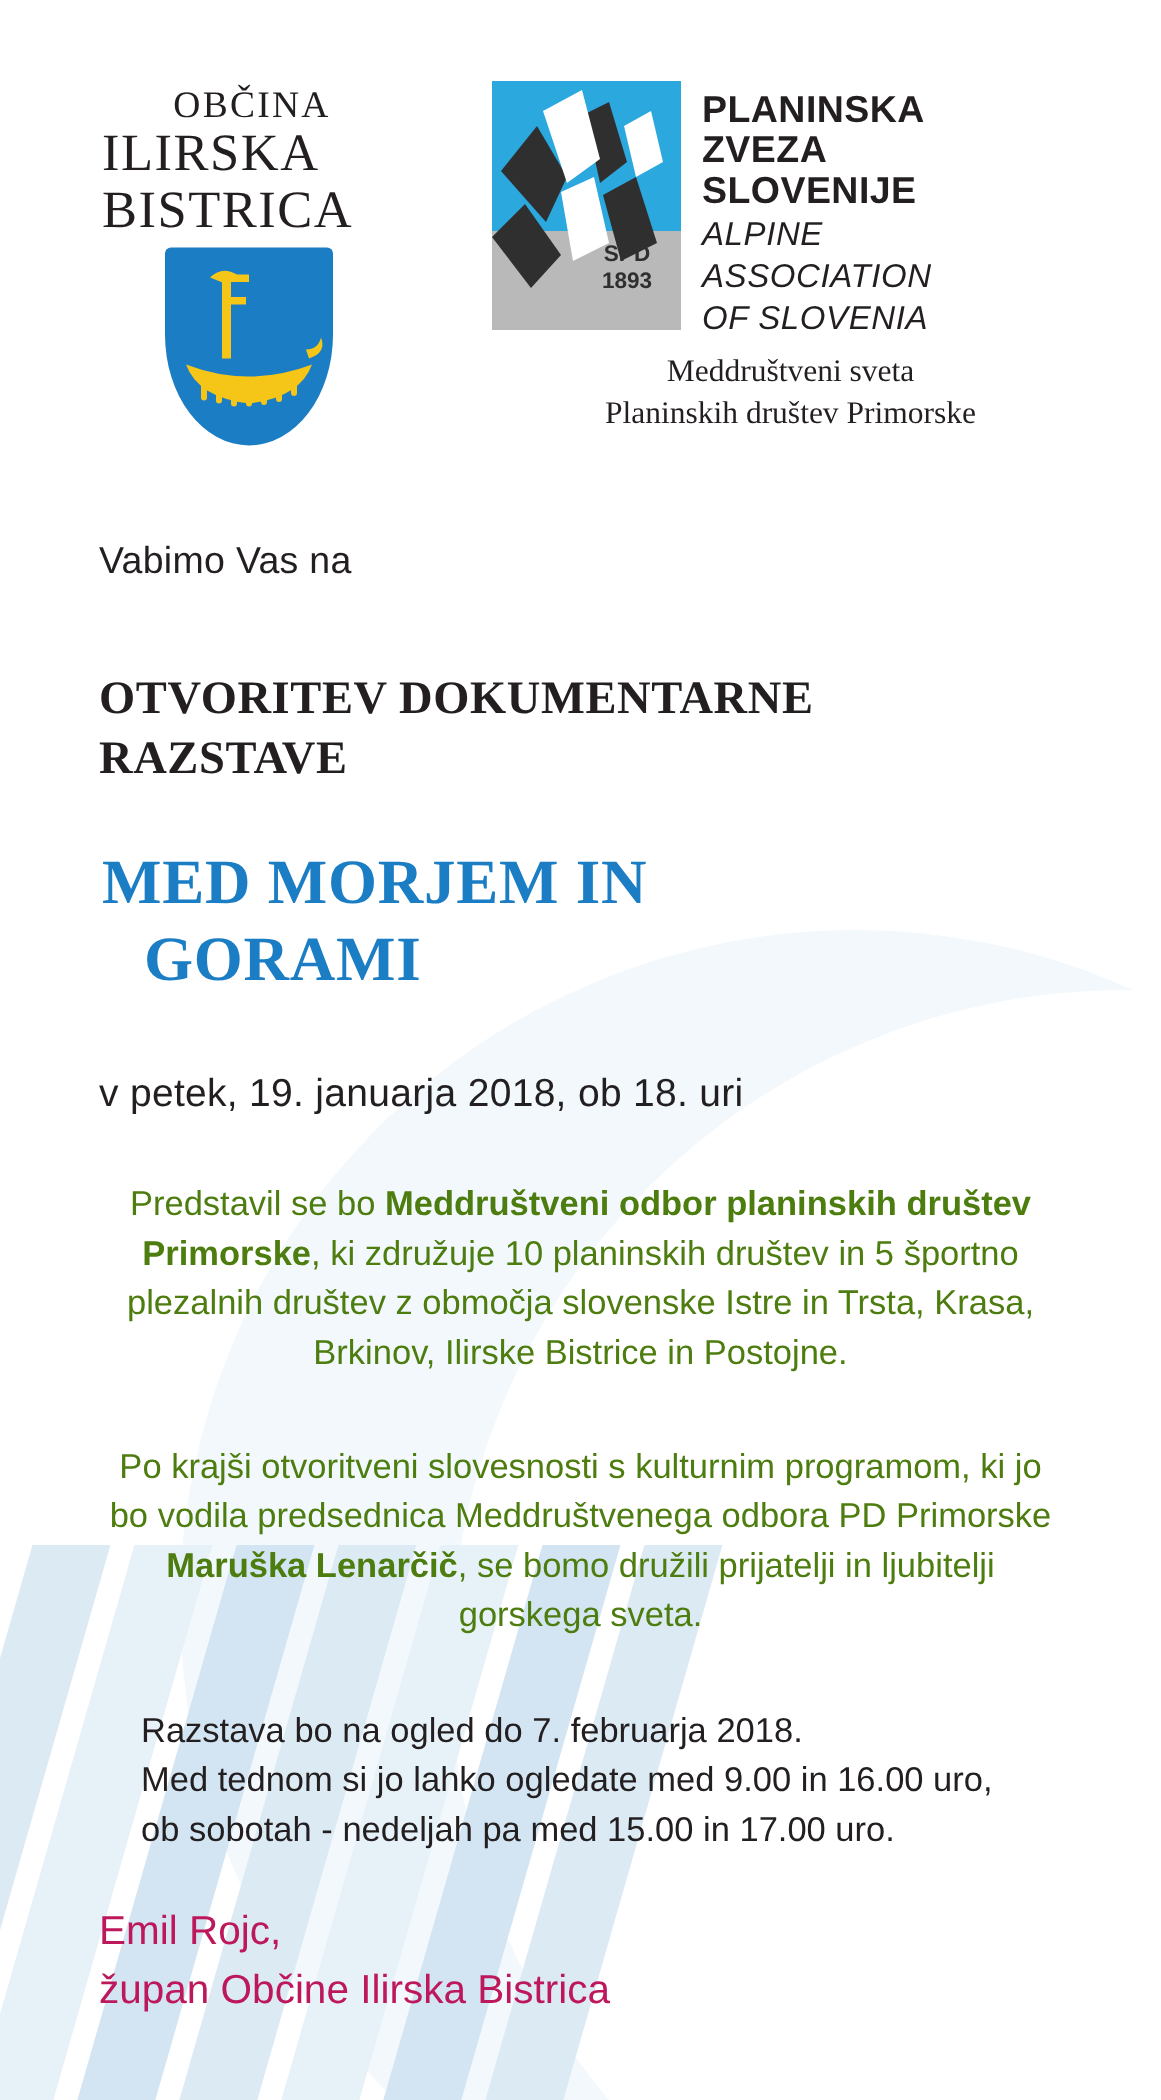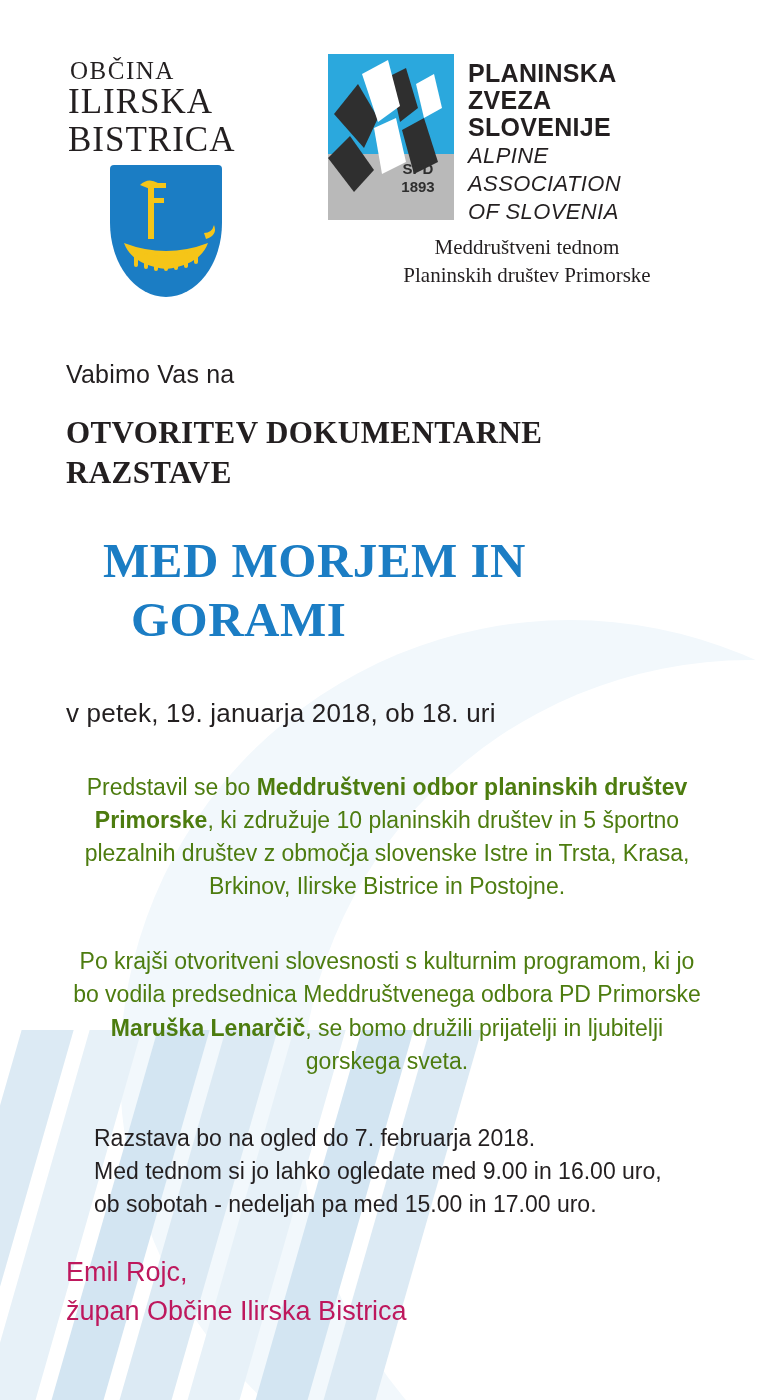--- a/index.html
+++ b/index.html
@@ -82,21 +82,21 @@
     width: 200px;
     padding-top: 18px;
     text-align: center;
   }
   .obcina-word-small {
     font-family: "Liberation Serif", serif;
     font-size: 25px;
     letter-spacing: 1.5px;
     color: #231f20;
     line-height: 1.0;
-    text-align: left;
+    text-align: center;
     padding-left: 4px;
   }
   .obcina-word-big {
     font-family: "Liberation Serif", serif;
     font-size: 35px;
     letter-spacing: 1px;
     color: #231f20;
     line-height: 1.08;
     text-align: left;
     padding-left: 2px;
@@ -163,32 +163,31 @@
     margin-top: 50px;
     letter-spacing: 0.2px;
   }
   .event-kind {
     font-family: "Liberation Serif", serif;
     font-weight: bold;
     font-size: 31px;
     line-height: 1.28;
     letter-spacing: 0.4px;
     color: #231f20;
-    margin-top: 24px;
+    margin-top: 56px;
   }
   .event-title {
     font-family: "Liberation Serif", serif;
     font-weight: bold;
-    font-size: 49px;
+    font-size: 42px;
     line-height: 1.2;
     letter-spacing: 0.5px;
     color: #1b7dc4;
     margin-top: 40px;
     padding-left: 2px;
-    margin-left: 35px;
   }
   .event-title .l2 { padding-left: 28px; display: block; }
   .event-when {
     font-size: 26px;
     color: #231f20;
     margin-top: 48px;
     letter-spacing: 0.2px;
   }
 
   .para {
@@ -290,21 +289,21 @@
         <div class="pzs-text">
           <div class="pzs-name">PLANINSKA</div>
           <div class="pzs-name">ZVEZA</div>
           <div class="pzs-name">SLOVENIJE</div>
           <div class="pzs-sub">ALPINE</div>
           <div class="pzs-sub">ASSOCIATION</div>
           <div class="pzs-sub">OF SLOVENIA</div>
         </div>
       </div>
       <div class="pzs-caption">
-        <div>Meddruštveni tednom</div>
+        <div>Meddruštveni sveta</div>
         <div>Planinskih društev Primorske</div>
       </div>
     </div>
   </div>
 
   <div class="invite-line">Vabimo Vas na</div>
 
   <div class="event-kind">
     <div>OTVORITEV DOKUMENTARNE</div>
     <div>RAZSTAVE</div>

